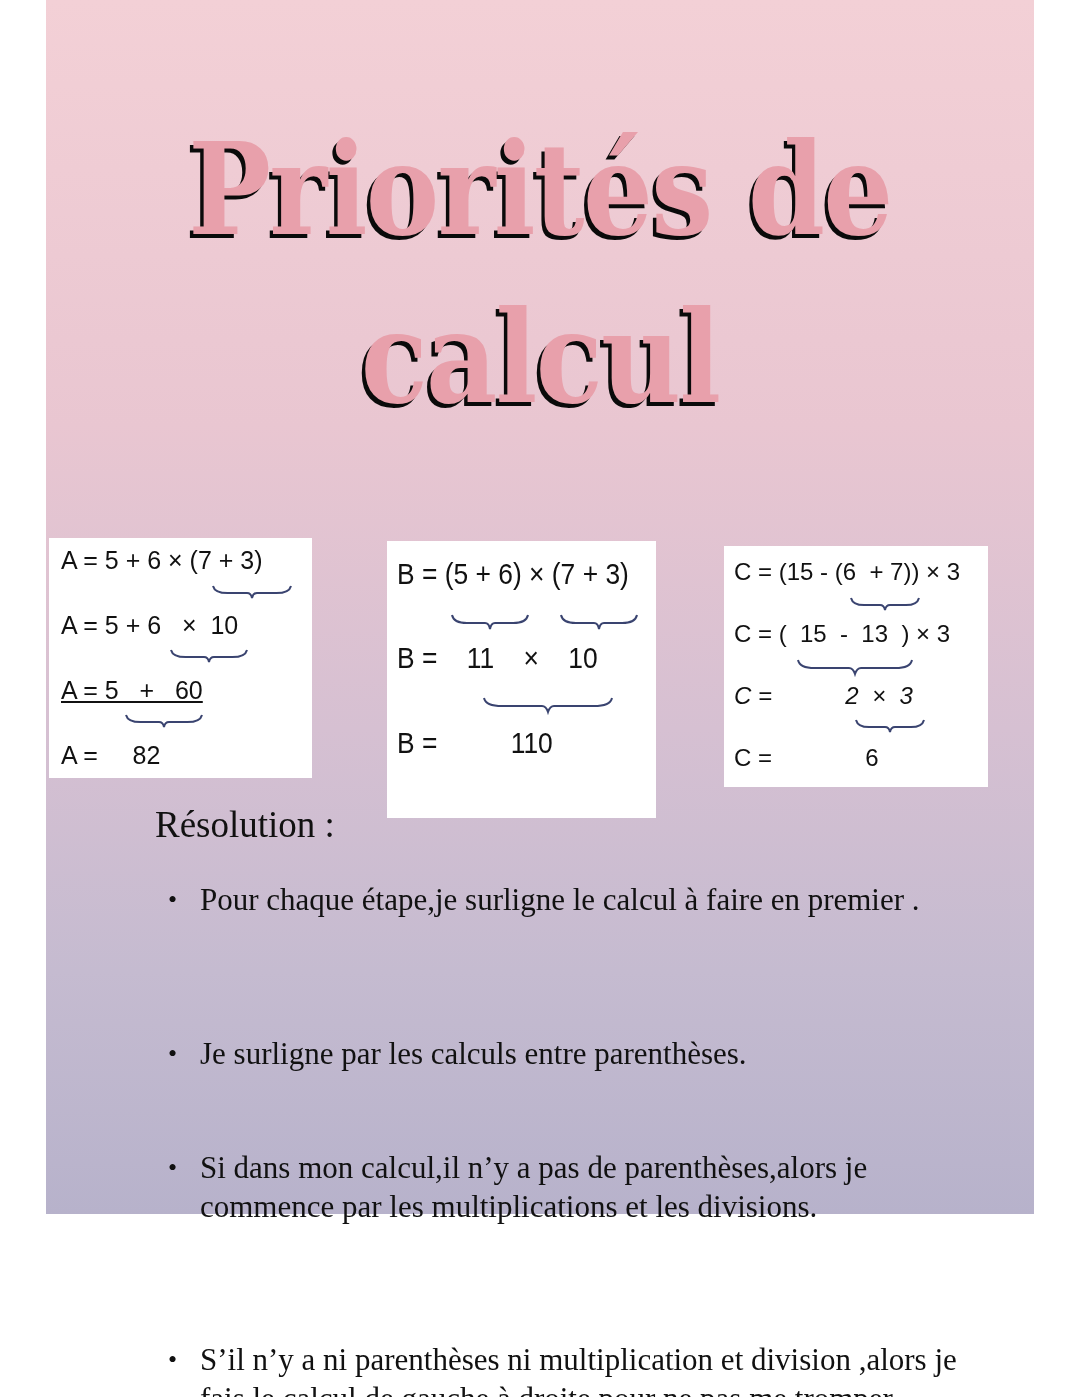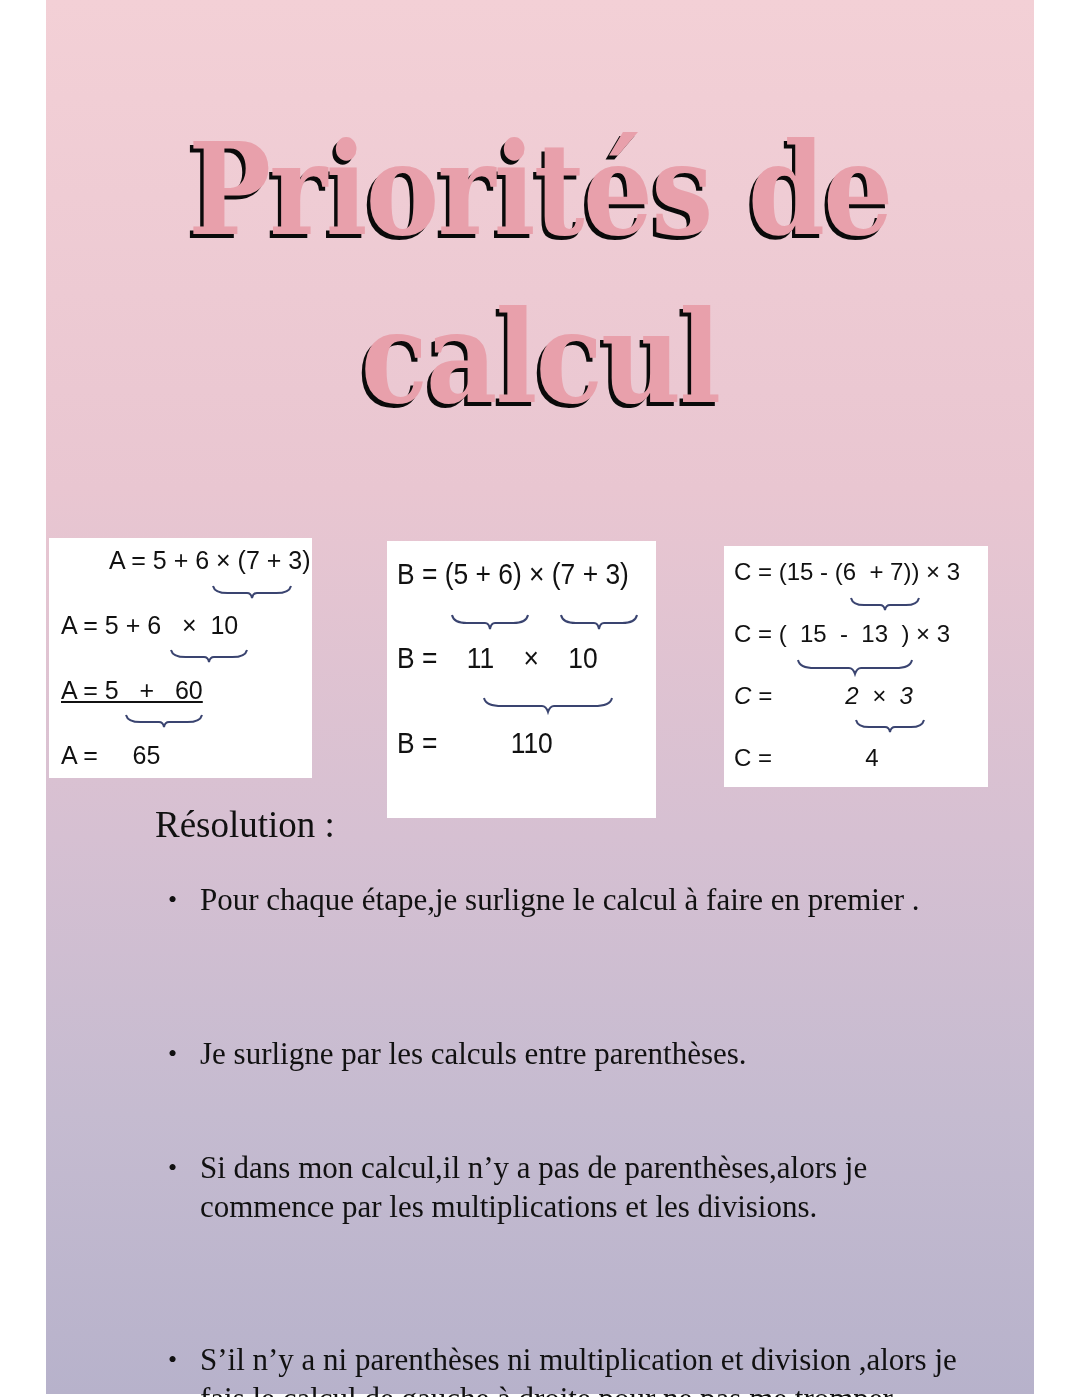--- a/index.html
+++ b/index.html
@@ -11,21 +11,21 @@
       width: 1080px;
       height: 1397px;
       position: relative;
       overflow: hidden;
     }
     .page {
       position: absolute;
       left: 46px;
       top: 0;
       width: 988px;
-      height: 1394px;
+      height: 1214px;
       background: linear-gradient(to bottom, #f3d0d6 0%, #e9c6d1 35%, #d6c0d2 60%, #c5bbd0 80%, #b7b2cb 100%);
     }
     .title {
       position: absolute;
       left: 0;
       width: 988px;
       top: 105px;
       text-align: center;
       font-family: "DejaVu Serif", serif;
       font-weight: bold;
@@ -109,39 +109,39 @@
 <div class="page">
 
   <h1 class="title">
     <span>Priorités de</span>
     <span>calcul</span>
   </h1>
 
 </div>
 
 <div class="math-box" id="box-a">
-  <div class="math-line" style="top:8px;left:12px;margin-left:48px;">A = 5 + 6 × (7 + 3)</div>
+  <div class="math-line" style="top:8px;left:12px;">A = 5 + 6 × (7 + 3)</div>
   <div class="brace" style="left:162px;top:46px;">
     <svg width="82" height="16">
         <path d="M2 2 Q4 10 20 9 L36 9 Q40 9 41 14 Q42 9 46 9 L62 9 Q78 10 80 2" fill="none" stroke="#3a4470" stroke-width="2"></path>
       </svg>
   </div>
   <div class="math-line" style="top:73px;left:12px;">A = 5 + 6   ×  10</div>
   <div class="brace" style="left:120px;top:110px;">
     <svg width="80" height="16">
         <path d="M2 2 Q4 10 20 9 L35 9 Q39 9 40 14 Q41 9 45 9 L60 9 Q76 10 78 2" fill="none" stroke="#3a4470" stroke-width="2"></path>
       </svg>
   </div>
   <div class="math-line" style="top:138px;left:12px;text-decoration:underline;">A = 5   +   60</div>
   <div class="brace" style="left:75px;top:175px;">
     <svg width="80" height="16">
         <path d="M2 2 Q4 10 20 9 L35 9 Q39 9 40 14 Q41 9 45 9 L60 9 Q76 10 78 2" fill="none" stroke="#3a4470" stroke-width="2"></path>
       </svg>
   </div>
-  <div class="math-line" style="top:203px;left:12px;">A =     65</div>
+  <div class="math-line" style="top:203px;left:12px;">A =     82</div>
 </div>
 
 <div class="math-box" id="box-b">
   <div class="math-line condensed" style="top:16px;left:10px;">B = (5 + 6) × (7 + 3)</div>
   <div class="brace" style="left:63px;top:72px;">
     <svg width="80" height="18">
         <path d="M2 2 Q4 11 20 10 L35 10 Q39 10 40 16 Q41 10 45 10 L60 10 Q76 11 78 2" fill="none" stroke="#3a4470" stroke-width="2"></path>
       </svg>
   </div>
   <div class="brace" style="left:172px;top:72px;">
@@ -170,21 +170,21 @@
     <svg width="118" height="18">
         <path d="M2 2 Q4 11 22 10 L53 10 Q57 10 59 16 Q61 10 65 10 L96 10 Q114 11 116 2" fill="none" stroke="#3a4470" stroke-width="2"></path>
       </svg>
   </div>
   <div class="math-line" style="top:136px;left:10px;font-style:italic;">C =           2  ×  3</div>
   <div class="brace" style="left:130px;top:172px;">
     <svg width="72" height="16">
         <path d="M2 2 Q4 10 18 9 L31 9 Q35 9 36 14 Q37 9 41 9 L54 9 Q68 10 70 2" fill="none" stroke="#3a4470" stroke-width="2"></path>
       </svg>
   </div>
-  <div class="math-line" style="top:198px;left:10px;">C =              4</div>
+  <div class="math-line" style="top:198px;left:10px;">C =              6</div>
 </div>
 
 <h2 class="resolution">Résolution :</h2>
 
 <ul class="bullets">
   <li class="b0">
     <span class="bullet-dot">•</span>
     <span>Pour chaque étape,je surligne le calcul à faire en premier .</span>
   </li>
   <li class="b1">

